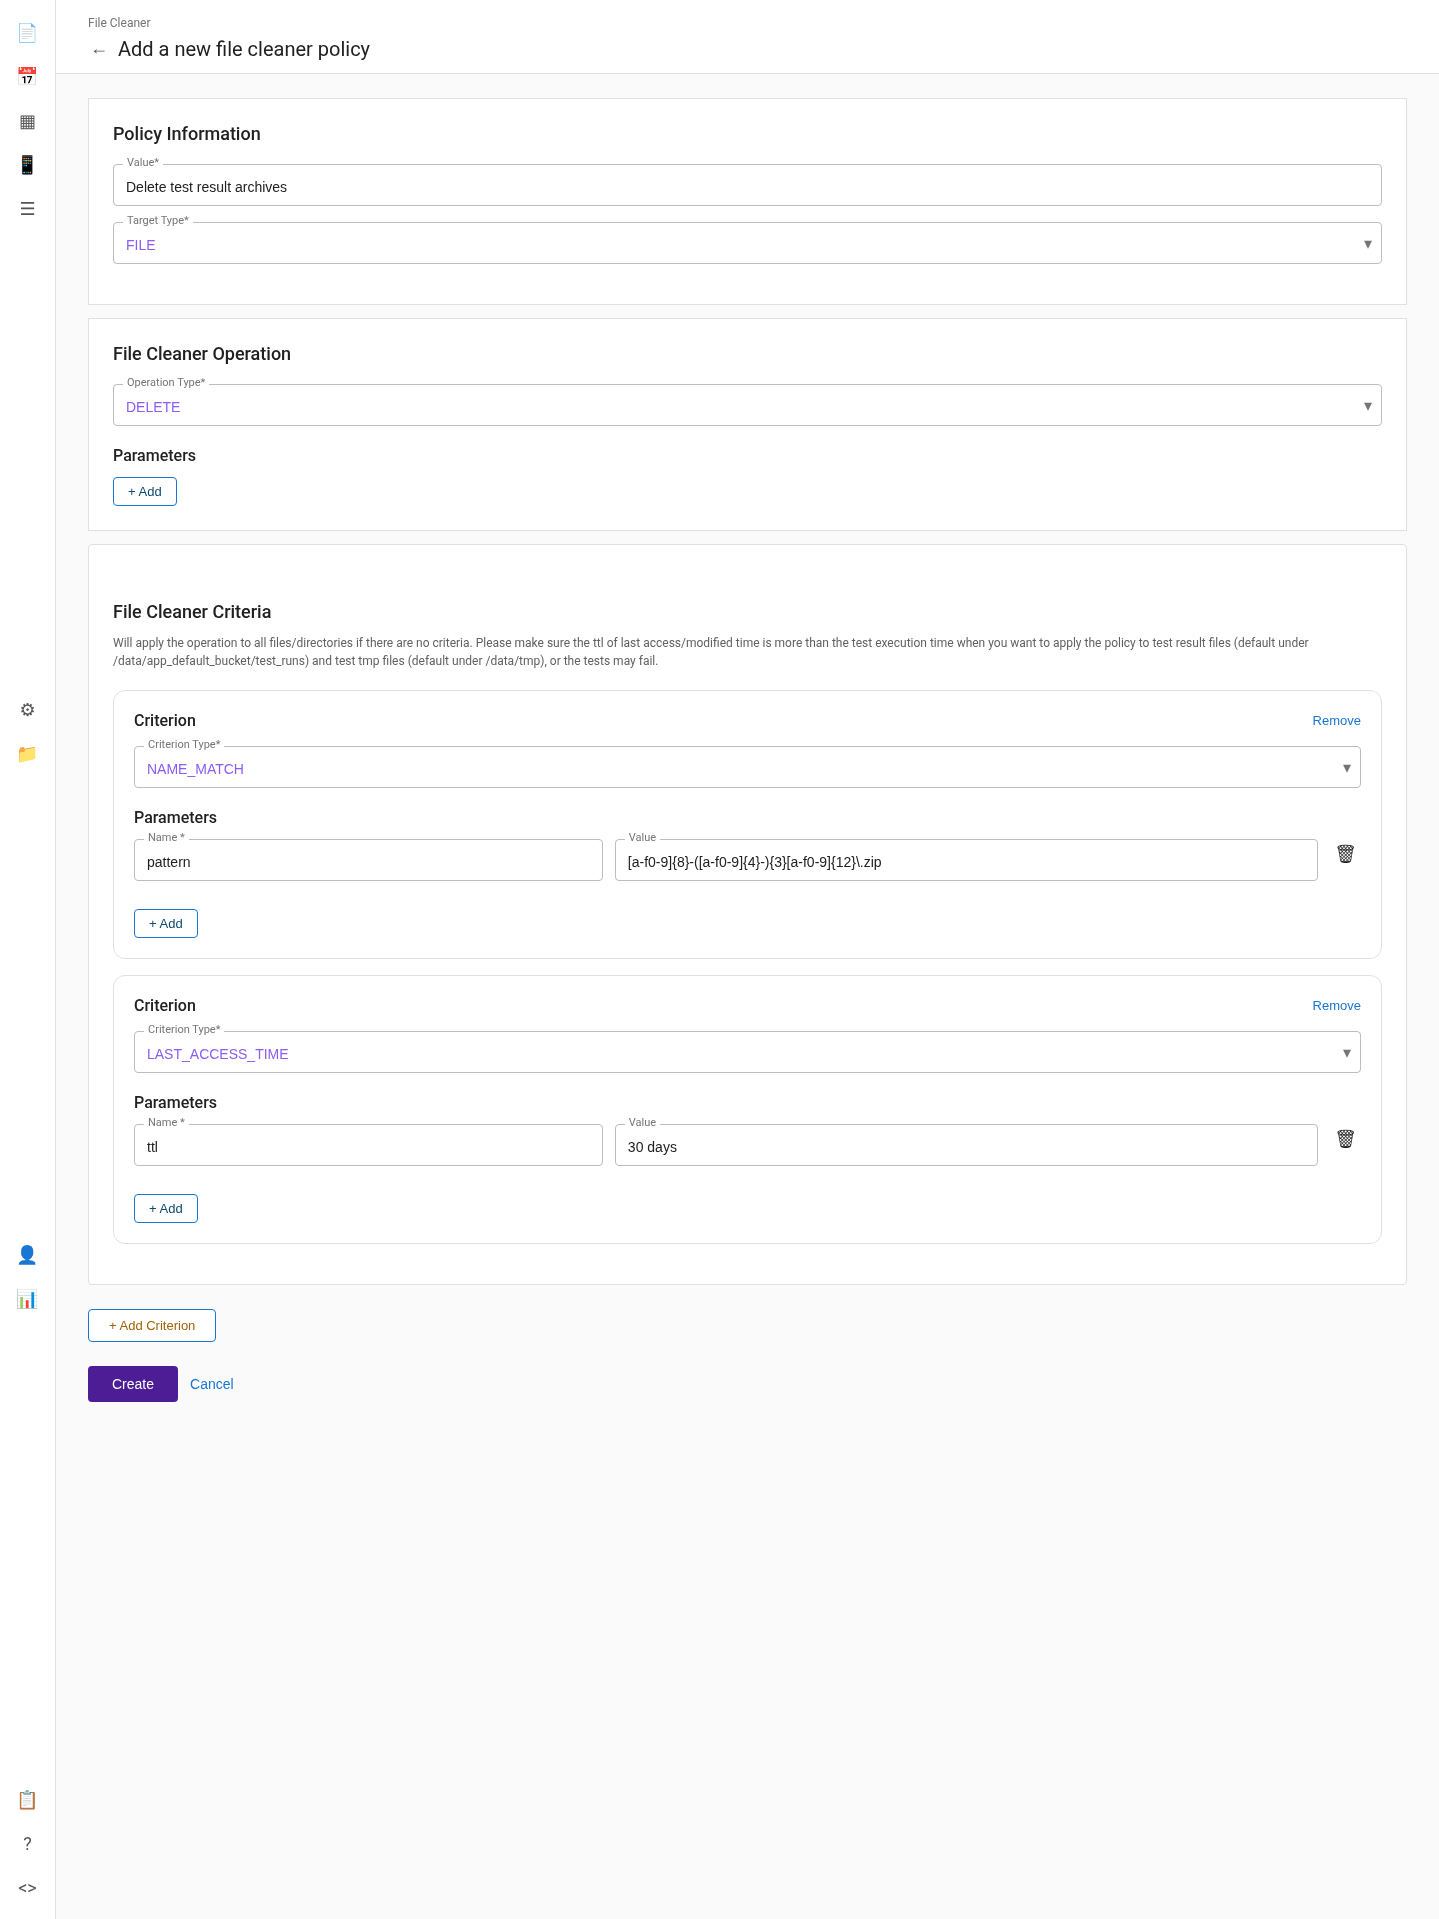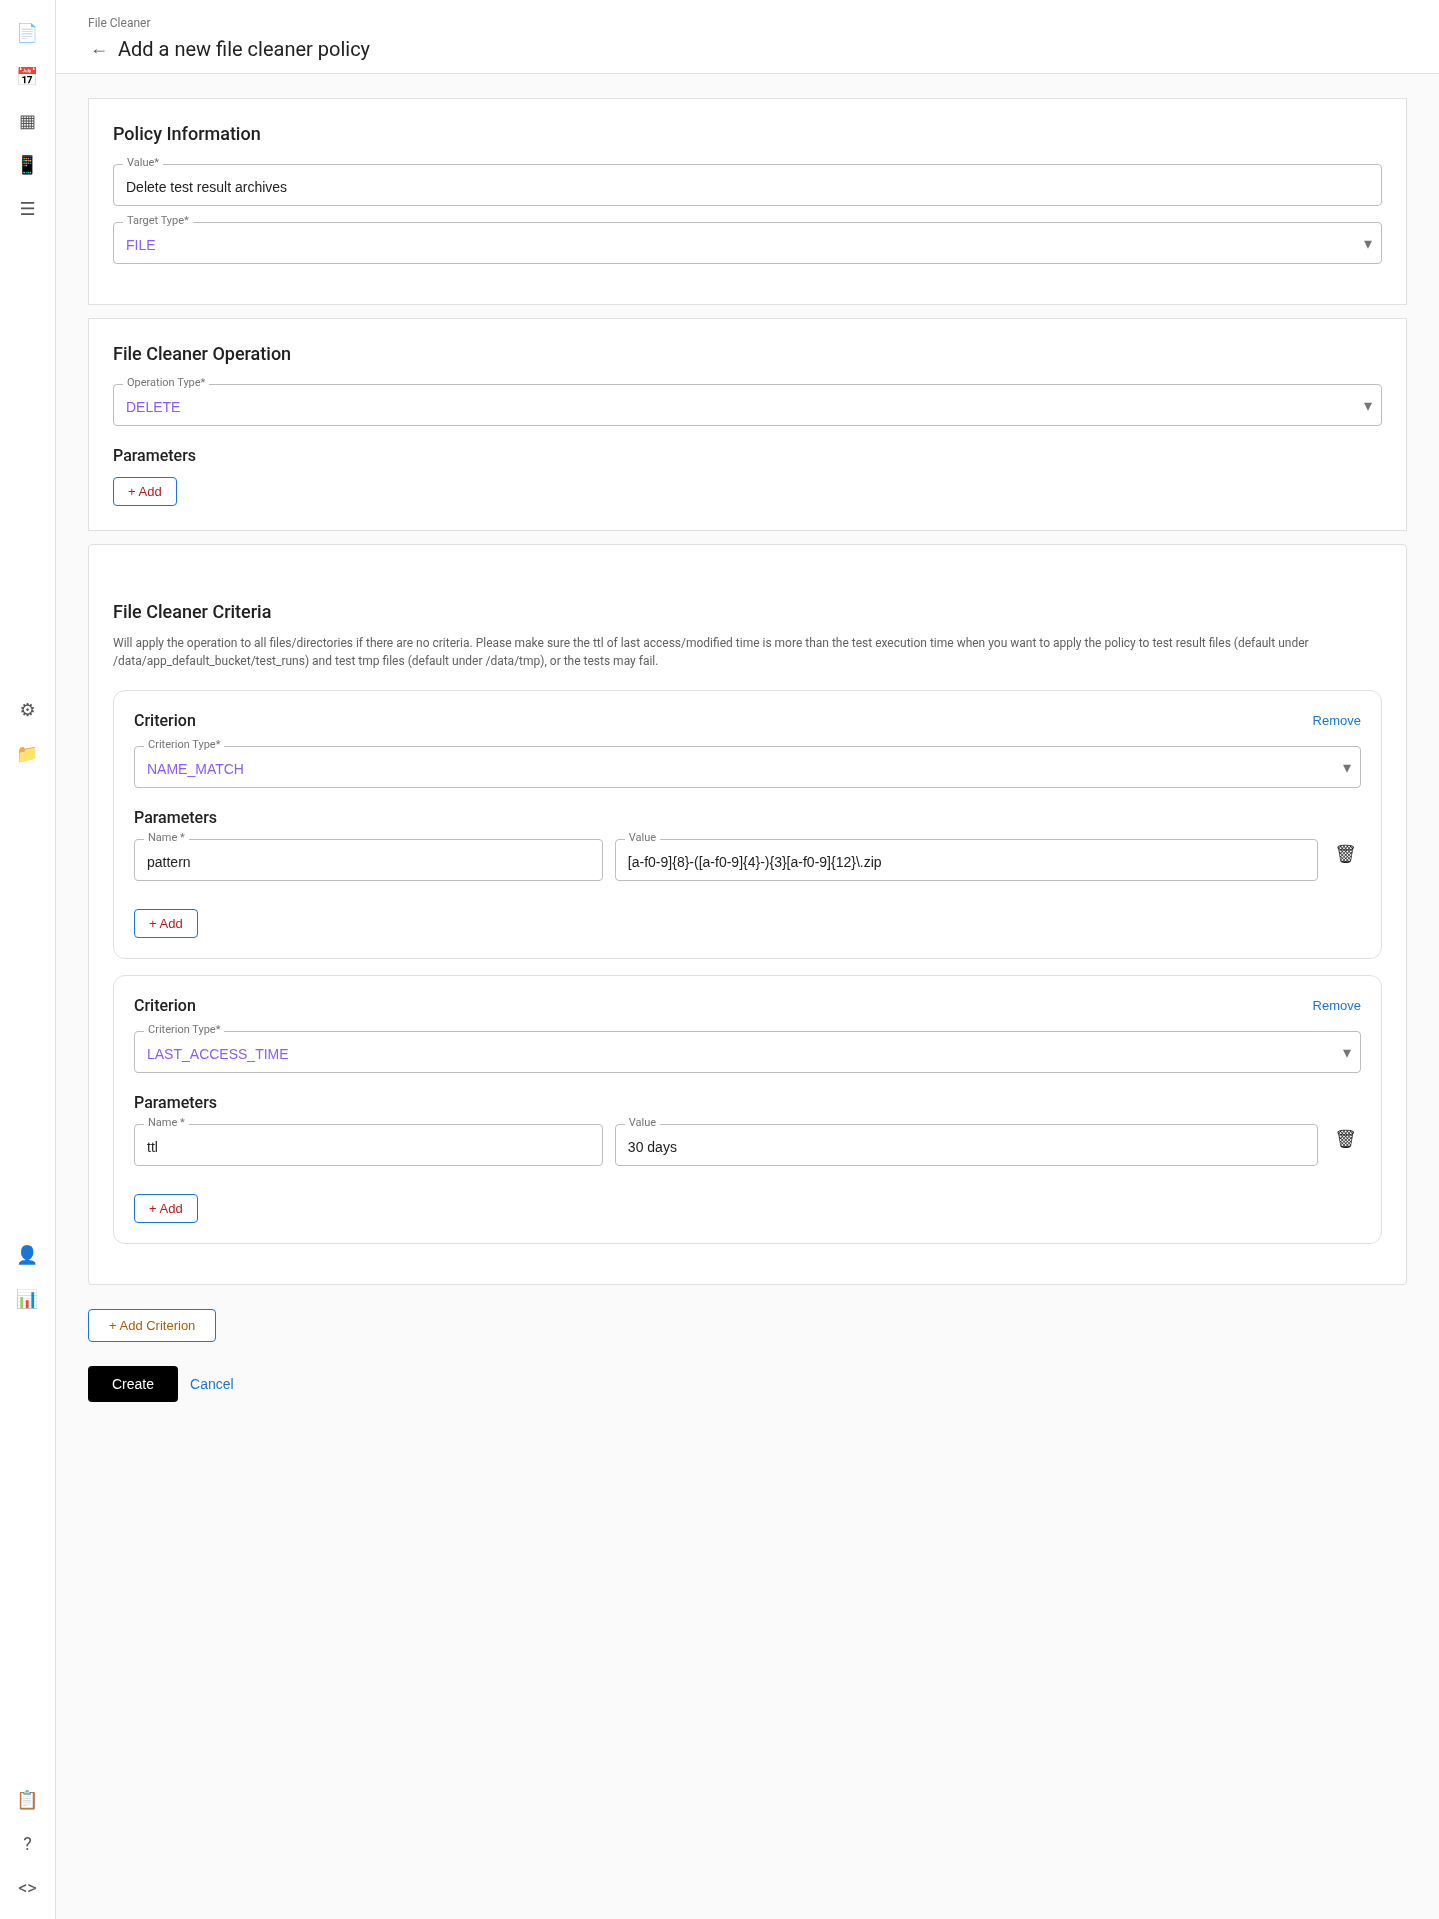--- a/index.html
+++ b/index.html
@@ -149,21 +149,21 @@
     
     .params-title {
       font-size: 16px;
       font-weight: 500;
       color: #212121;
       margin-bottom: 12px;
     }
     .add-btn {
       border: 1px solid #1976d2;
       background: #fff;
-      color: #b91c1c;
+      color: #0c4a6e;
       padding: 6px 14px;
       border-radius: 4px;
       cursor: pointer;
       font-size: 13px;
     }
 
     
     .criteria-section {
       background: #fff;
       border: 1px solid #e0e0e0;
@@ -250,21 +250,21 @@
       font-size: 13px;
     }
 
     .form-actions {
       display: flex;
       gap: 12px;
       align-items: center;
       padding-bottom: 24px;
     }
     .create-btn {
-      background: #000000;
+      background: #4c1d95;
       color: #fff;
       border: none;
       padding: 10px 24px;
       border-radius: 4px;
       cursor: pointer;
       font-size: 14px;
     }
     .cancel-btn {
       background: none;
       border: none;

